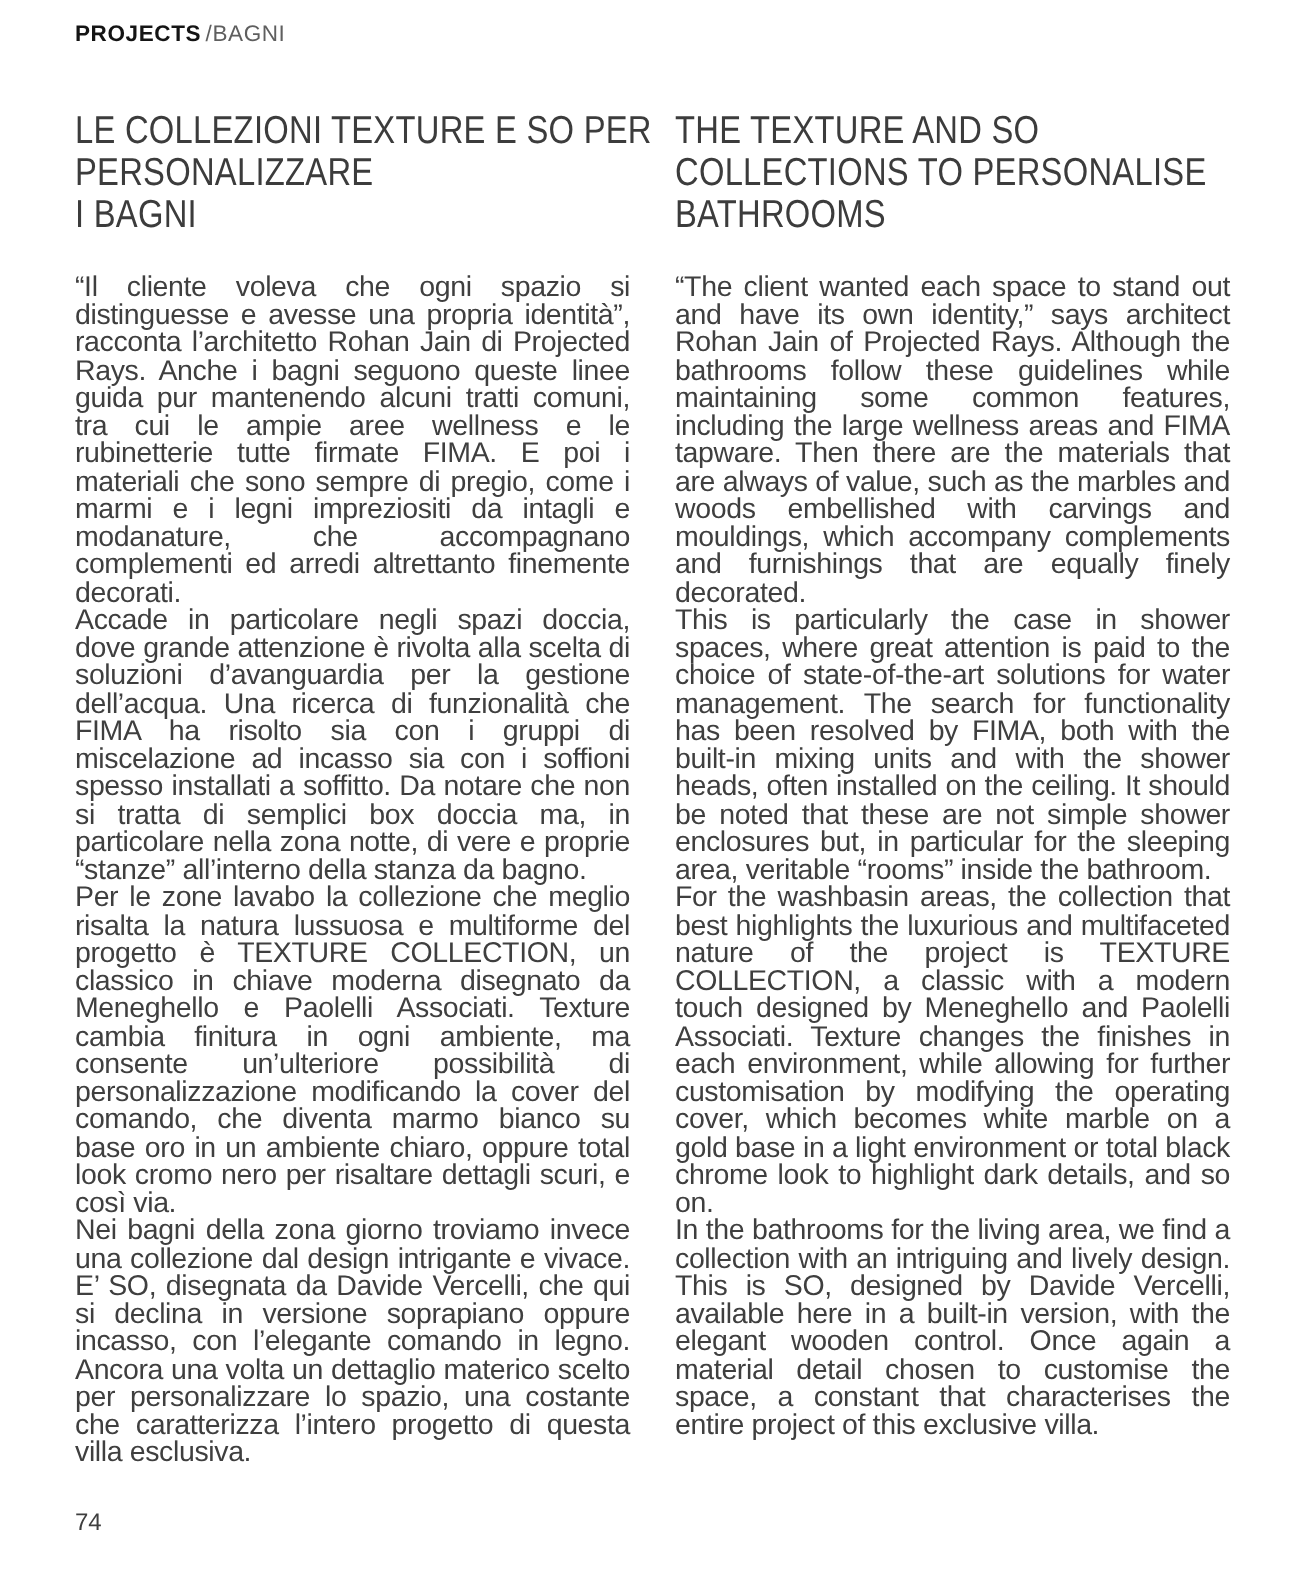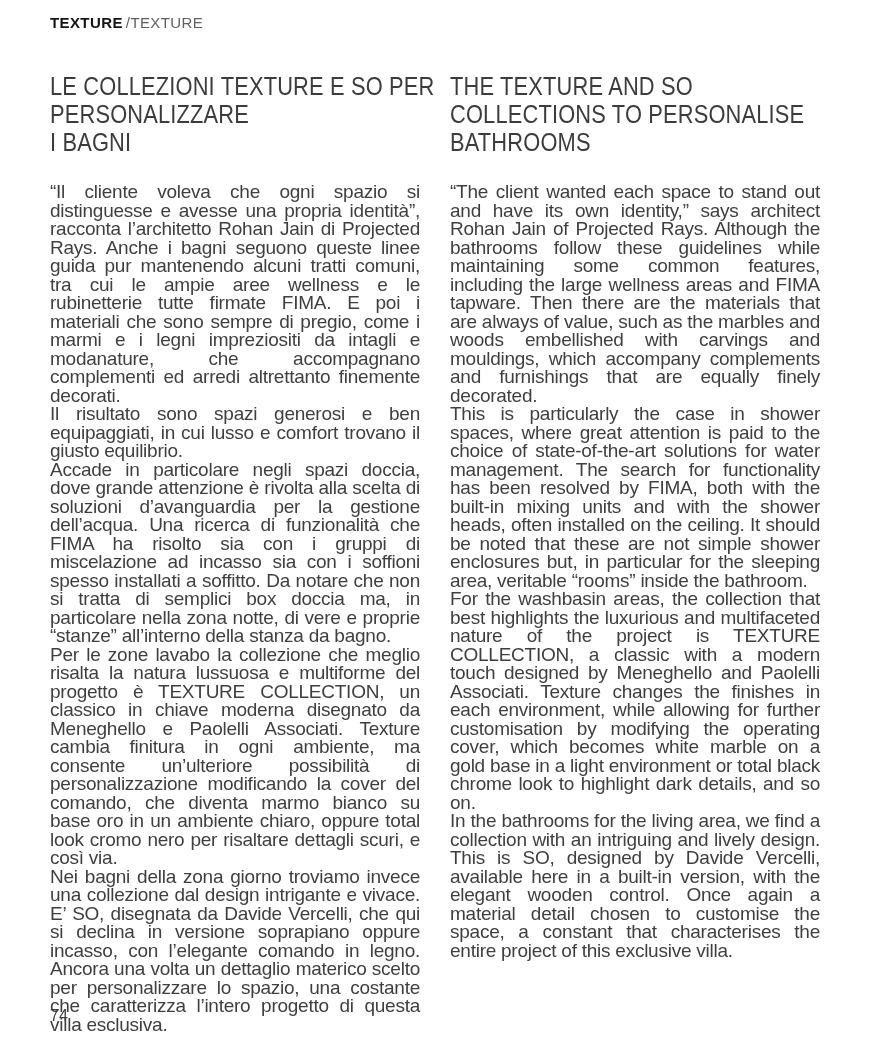--- a/index.html
+++ b/index.html
@@ -70,34 +70,33 @@
     font-size: 16px;
     color: #3f3f3f;
   }
 </style>
 </head>
 <body>
 
 <div class="page">
 
   <div class="header">
-    <span class="section">TEXTURE</span><span class="subsection">/TEXTURE</span>
+    <span class="section">PROJECTS</span><span class="subsection">/BAGNI</span>
   </div>
 
   <div class="columns">
 
     <div class="col">
       <h1 class="col-title">
         <span class="title-line">LE COLLEZIONI TEXTURE E SO PER</span>
         <span class="title-line">PERSONALIZZARE</span>
         <span class="title-line">I BAGNI</span>
       </h1>
       <div class="body-text">
         <p>“Il cliente voleva che ogni spazio si distinguesse e avesse una propria identità”, racconta l’architetto Rohan Jain di Projected Rays. Anche i bagni seguono queste linee guida pur mantenendo alcuni tratti comuni, tra cui le ampie aree wellness e le rubinetterie tutte firmate FIMA. E poi i materiali che sono sempre di pregio, come i marmi e i legni impreziositi da intagli e modanature, che accompagnano complementi ed arredi altrettanto finemente decorati.</p>
-        <p>Il risultato sono spazi generosi e ben equipaggiati, in cui lusso e comfort trovano il giusto equilibrio.</p>
         <p>Accade in particolare negli spazi doccia, dove grande attenzione è rivolta alla scelta di soluzioni d’avanguardia per la gestione dell’acqua. Una ricerca di funzionalità che FIMA ha risolto sia con i gruppi di miscelazione ad incasso sia con i soffioni spesso installati a soffitto. Da notare che non si tratta di semplici box doccia ma, in particolare nella zona notte, di vere e proprie “stanze” all’interno della stanza da bagno.</p>
         <p>Per le zone lavabo la collezione che meglio risalta la natura lussuosa e multiforme del progetto è TEXTURE COLLECTION, un classico in chiave moderna disegnato da Meneghello e Paolelli Associati. Texture cambia finitura in ogni ambiente, ma consente un’ulteriore possibilità di personalizzazione modificando la cover del comando, che diventa marmo bianco su base oro in un ambiente chiaro, oppure total look cromo nero per risaltare dettagli scuri, e così via.</p>
         <p>Nei bagni della zona giorno troviamo invece una collezione dal design intrigante e vivace. E’ SO, disegnata da Davide Vercelli, che qui si declina in versione soprapiano oppure incasso, con l’elegante comando in legno. Ancora una volta un dettaglio materico scelto per personalizzare lo spazio, una costante che caratterizza l’intero progetto di questa villa esclusiva.</p>
       </div>
     </div>
 
     <div class="col">
       <h1 class="col-title">
         <span class="title-line">THE TEXTURE AND SO</span>
         <span class="title-line">COLLECTIONS TO PERSONALISE</span>

